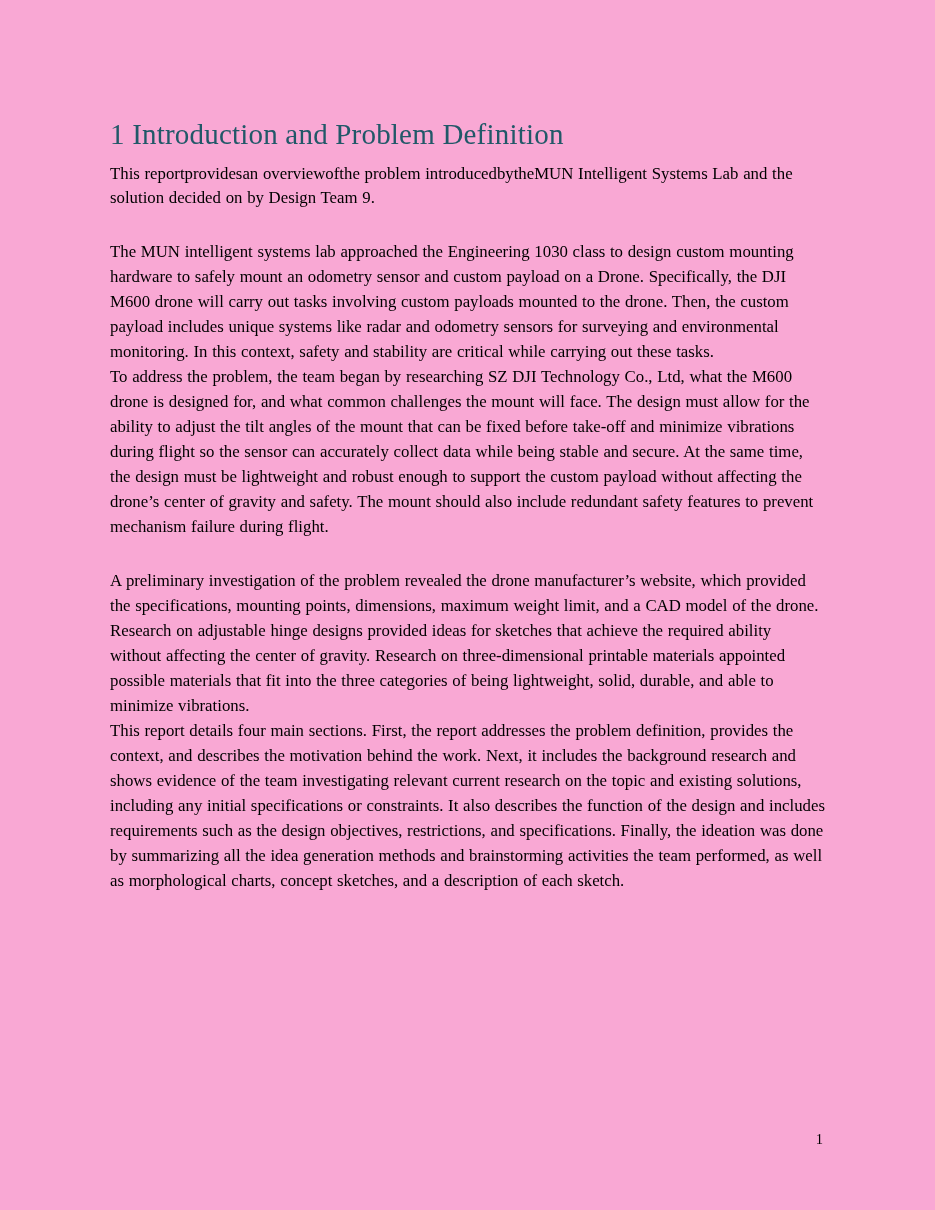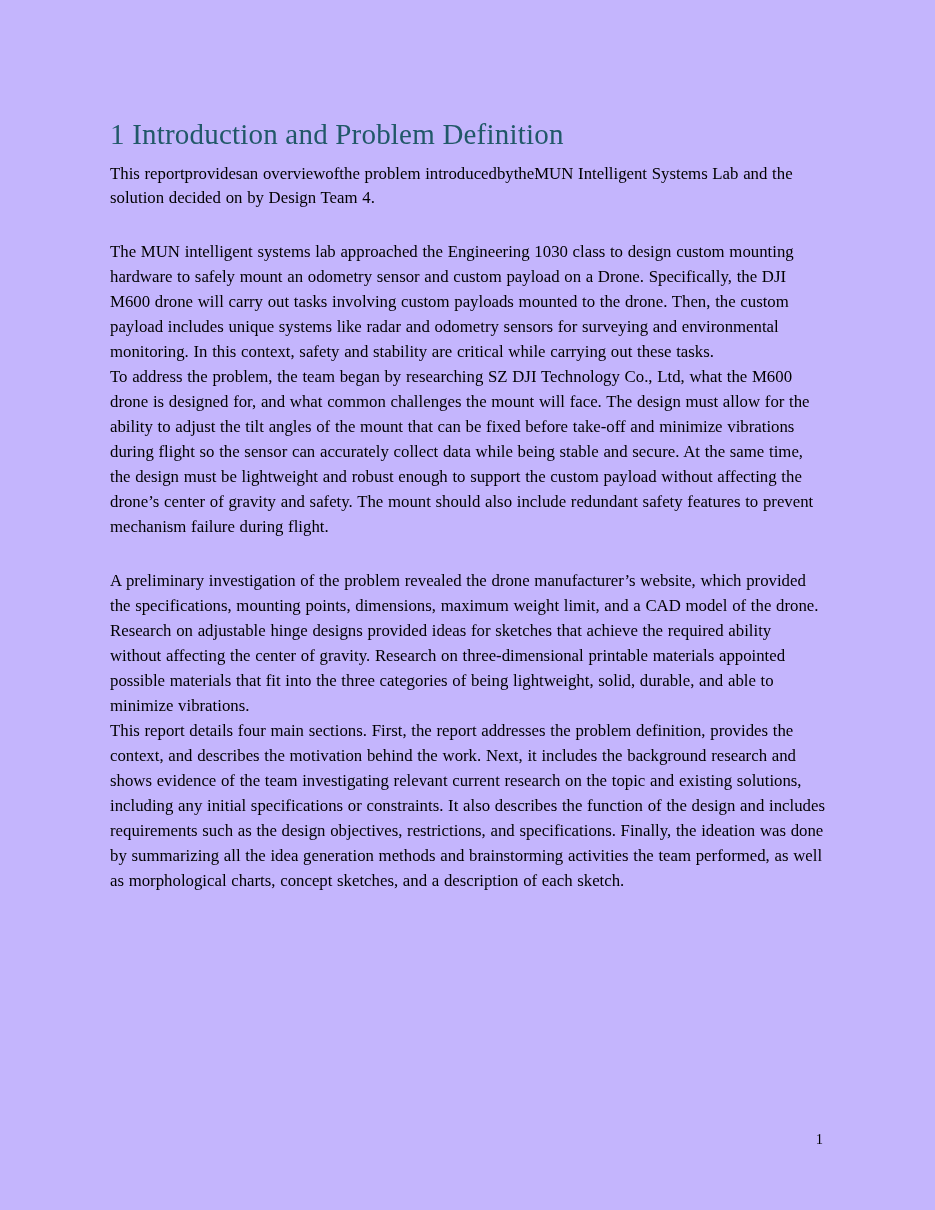--- a/index.html
+++ b/index.html
@@ -4,21 +4,21 @@
 <style>
   html, body {
     margin: 0;
     padding: 0;
     background: #ffffff;
   }
   .page {
     position: relative;
     width: 935px;
     height: 1210px;
-    background: #c4b5fd;
+    background: #f9a8d4;
     box-sizing: border-box;
     padding: 118px 109px 0 110px;
     font-family: "Liberation Serif", serif;
     color: #000000;
     overflow: hidden;
   }
   .heading {
     margin: 0 0 11px 0;
     font-size: 29px;
     font-weight: 400;
@@ -46,21 +46,21 @@
     font-size: 14.5px;
     color: #000000;
   }
 </style>
 </head>
 <body>
 
 <div class="page">
   <h1 class="heading" style="color: rgb(33, 88, 104);">1 Introduction and Problem Definition</h1>
 
-  <p class="para lead" style="color: rgb(0, 0, 0);">This reportprovidesan overviewofthe problem introducedbytheMUN Intelligent Systems Lab and the solution decided on by Design Team 4.</p>
+  <p class="para lead" style="color: rgb(0, 0, 0);">This reportprovidesan overviewofthe problem introducedbytheMUN Intelligent Systems Lab and the solution decided on by Design Team 9.</p>
 
   <p class="para gap" style="color: rgb(0, 0, 0);">The MUN intelligent systems lab approached the Engineering 1030 class to design custom mounting hardware to safely mount an odometry sensor and custom payload on a Drone. Specifically, the DJI M600 drone will carry out tasks involving custom payloads mounted to the drone. Then, the custom payload includes unique systems like radar and odometry sensors for surveying and environmental monitoring. In this context, safety and stability are critical while carrying out these tasks.</p>
 
   <p class="para" style="color: rgb(0, 0, 0);">To address the problem, the team began by researching SZ DJI Technology Co., Ltd, what the M600 drone is designed for, and what common challenges the mount will face. The design must allow for the ability to adjust the tilt angles of the mount that can be fixed before take-off and minimize vibrations during flight so the sensor can accurately collect data while being stable and secure. At the same time, the design must be lightweight and robust enough to support the custom payload without affecting the drone’s center of gravity and safety. The mount should also include redundant safety features to prevent mechanism failure during flight.</p>
 
   <p class="para gap" style="color: rgb(0, 0, 0);">A preliminary investigation of the problem revealed the drone manufacturer’s website, which provided the specifications, mounting points, dimensions, maximum weight limit, and a CAD model of the drone. Research on adjustable hinge designs provided ideas for sketches that achieve the required ability without affecting the center of gravity. Research on three-dimensional printable materials appointed possible materials that fit into the three categories of being lightweight, solid, durable, and able to minimize vibrations.</p>
 
   <p class="para" style="color: rgb(0, 0, 0);">This report details four main sections. First, the report addresses the problem definition, provides the context, and describes the motivation behind the work. Next, it includes the background research and shows evidence of the team investigating relevant current research on the topic and existing solutions, including any initial specifications or constraints. It also describes the function of the design and includes requirements such as the design objectives, restrictions, and specifications. Finally, the ideation was done by summarizing all the idea generation methods and brainstorming activities the team performed, as well as morphological charts, concept sketches, and a description of each sketch.</p>
 
   <div class="page-number" style="color: rgb(0, 0, 0);">1</div>

